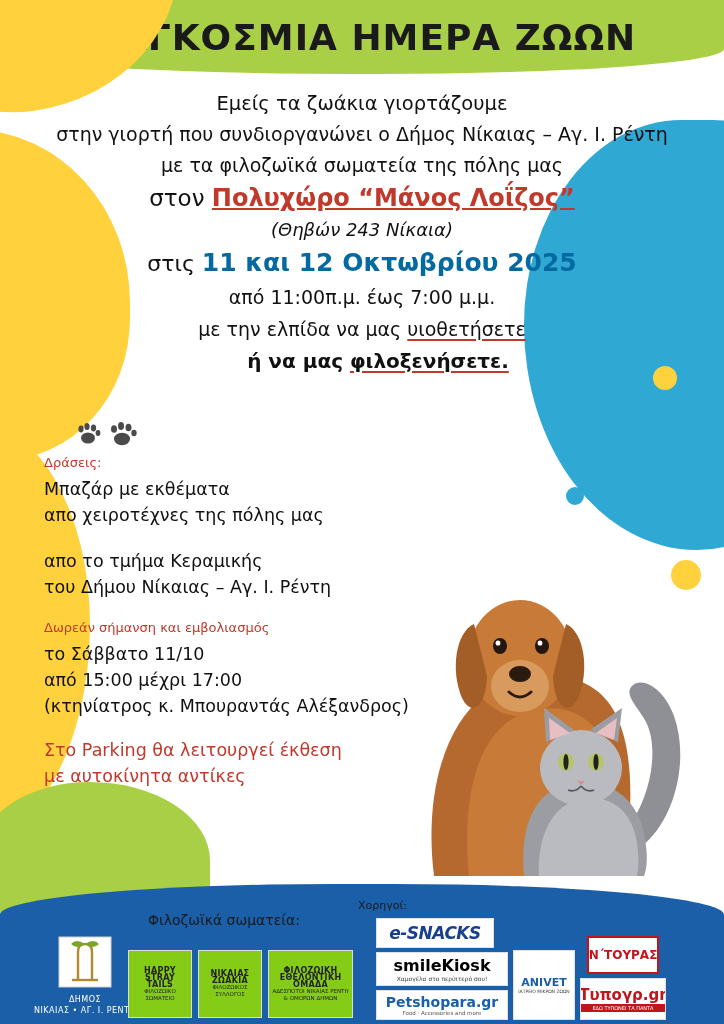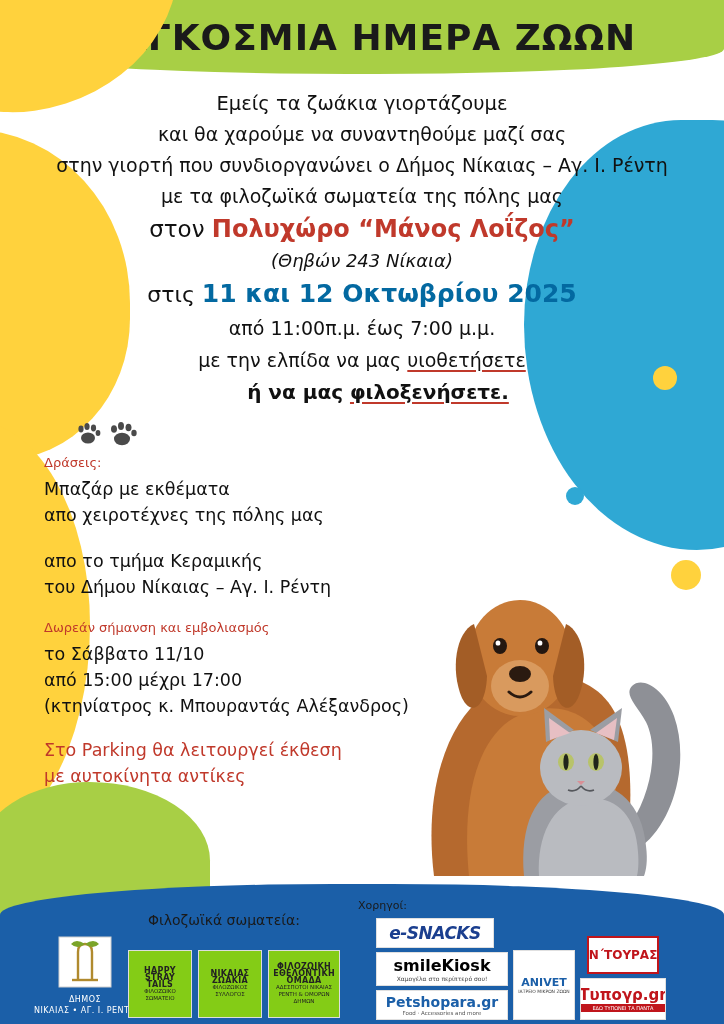--- a/index.html
+++ b/index.html
@@ -144,20 +144,21 @@
   .line.l1 { font-size: 19.5px; }
   .venue {
     font-size: 23px;
     line-height: 34px;
     white-space: nowrap;
   }
   .venue .hl {
     color: #c0392b;
     font-weight: bold;
     font-size: 24px;
+    text-decoration: underline;
   }
   .address {
     font-size: 18px;
     line-height: 30px;
     font-style: italic;
   }
   .dates {
     font-size: 22px;
     line-height: 36px;
     white-space: nowrap;
@@ -296,21 +297,21 @@
     align-items: center;
     justify-content: center;
     font-size: 5.5px;
     color: #222;
     text-align: center;
     line-height: 7px;
     padding: 2px;
     box-sizing: border-box;
     overflow: hidden;
   }
-  .assoc-logo.wide { width: 72px; }
+  .assoc-logo.wide { width: 85px; }
   .assoc-logo .big {
     font-size: 8px;
     font-weight: bold;
     letter-spacing: .3px;
   }
   .sponsors {
     position: absolute;
     right: 8px;
     bottom: 4px;
     width: 340px;
@@ -425,21 +426,20 @@
   <div class="dot-yellow-2"></div>
   <div class="blob-green-bl2"></div>
   <div class="blob-green-bl"></div>
 
   <div class="title-band">
     <div class="title-text">ΠΑΓΚΟΣΜΙΑ ΗΜΕΡΑ ΖΩΩΝ</div>
   </div>
 
   <div class="main-text">
     <div class="line l1">Εμείς τα ζωάκια γιορτάζουμε</div>
-    <div class="line">και θα χαρούμε να συναντηθούμε μαζί σας</div>
     <div class="line">στην γιορτή που συνδιοργανώνει ο Δήμος Νίκαιας – Αγ. Ι. Ρέντη</div>
     <div class="line">με τα φιλοζωϊκά σωματεία της πόλης μας</div>
     <div class="venue">
       <span>στον </span><span class="hl">Πολυχώρο “Μάνος Λοΐζος”</span>
     </div>
     <div class="address">(Θηβών 243 Νίκαια)</div>
     <div class="dates">
       <span>στις </span><span class="hl">11 και 12 Οκτωβρίου 2025</span>
     </div>
     <div class="hours">από 11:00π.μ. έως 7:00 μ.μ.</div>

